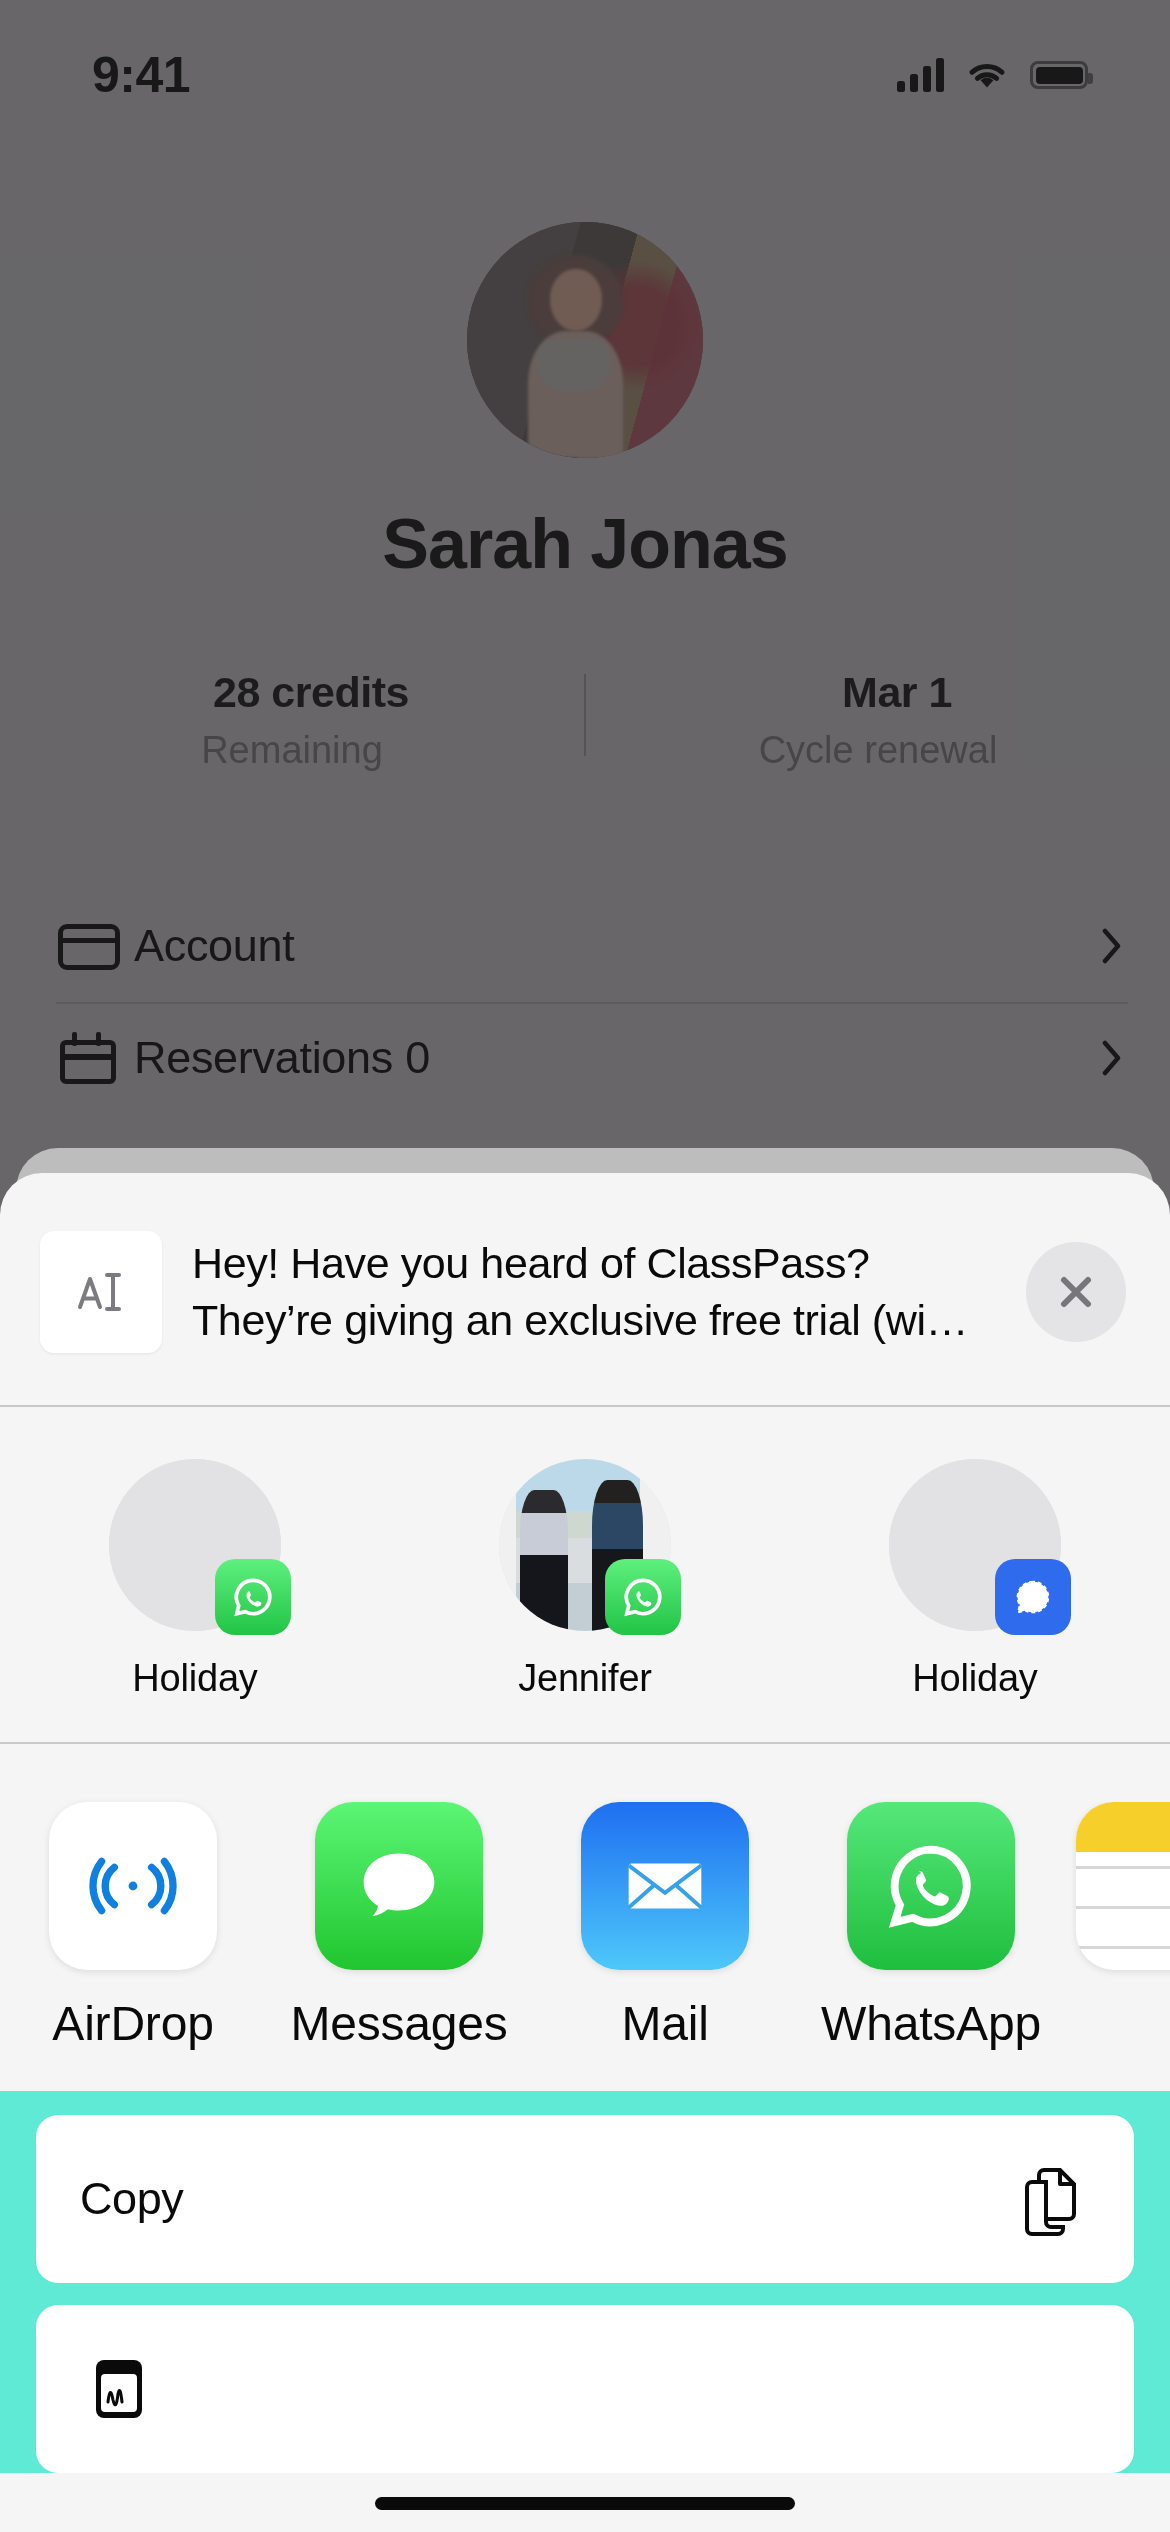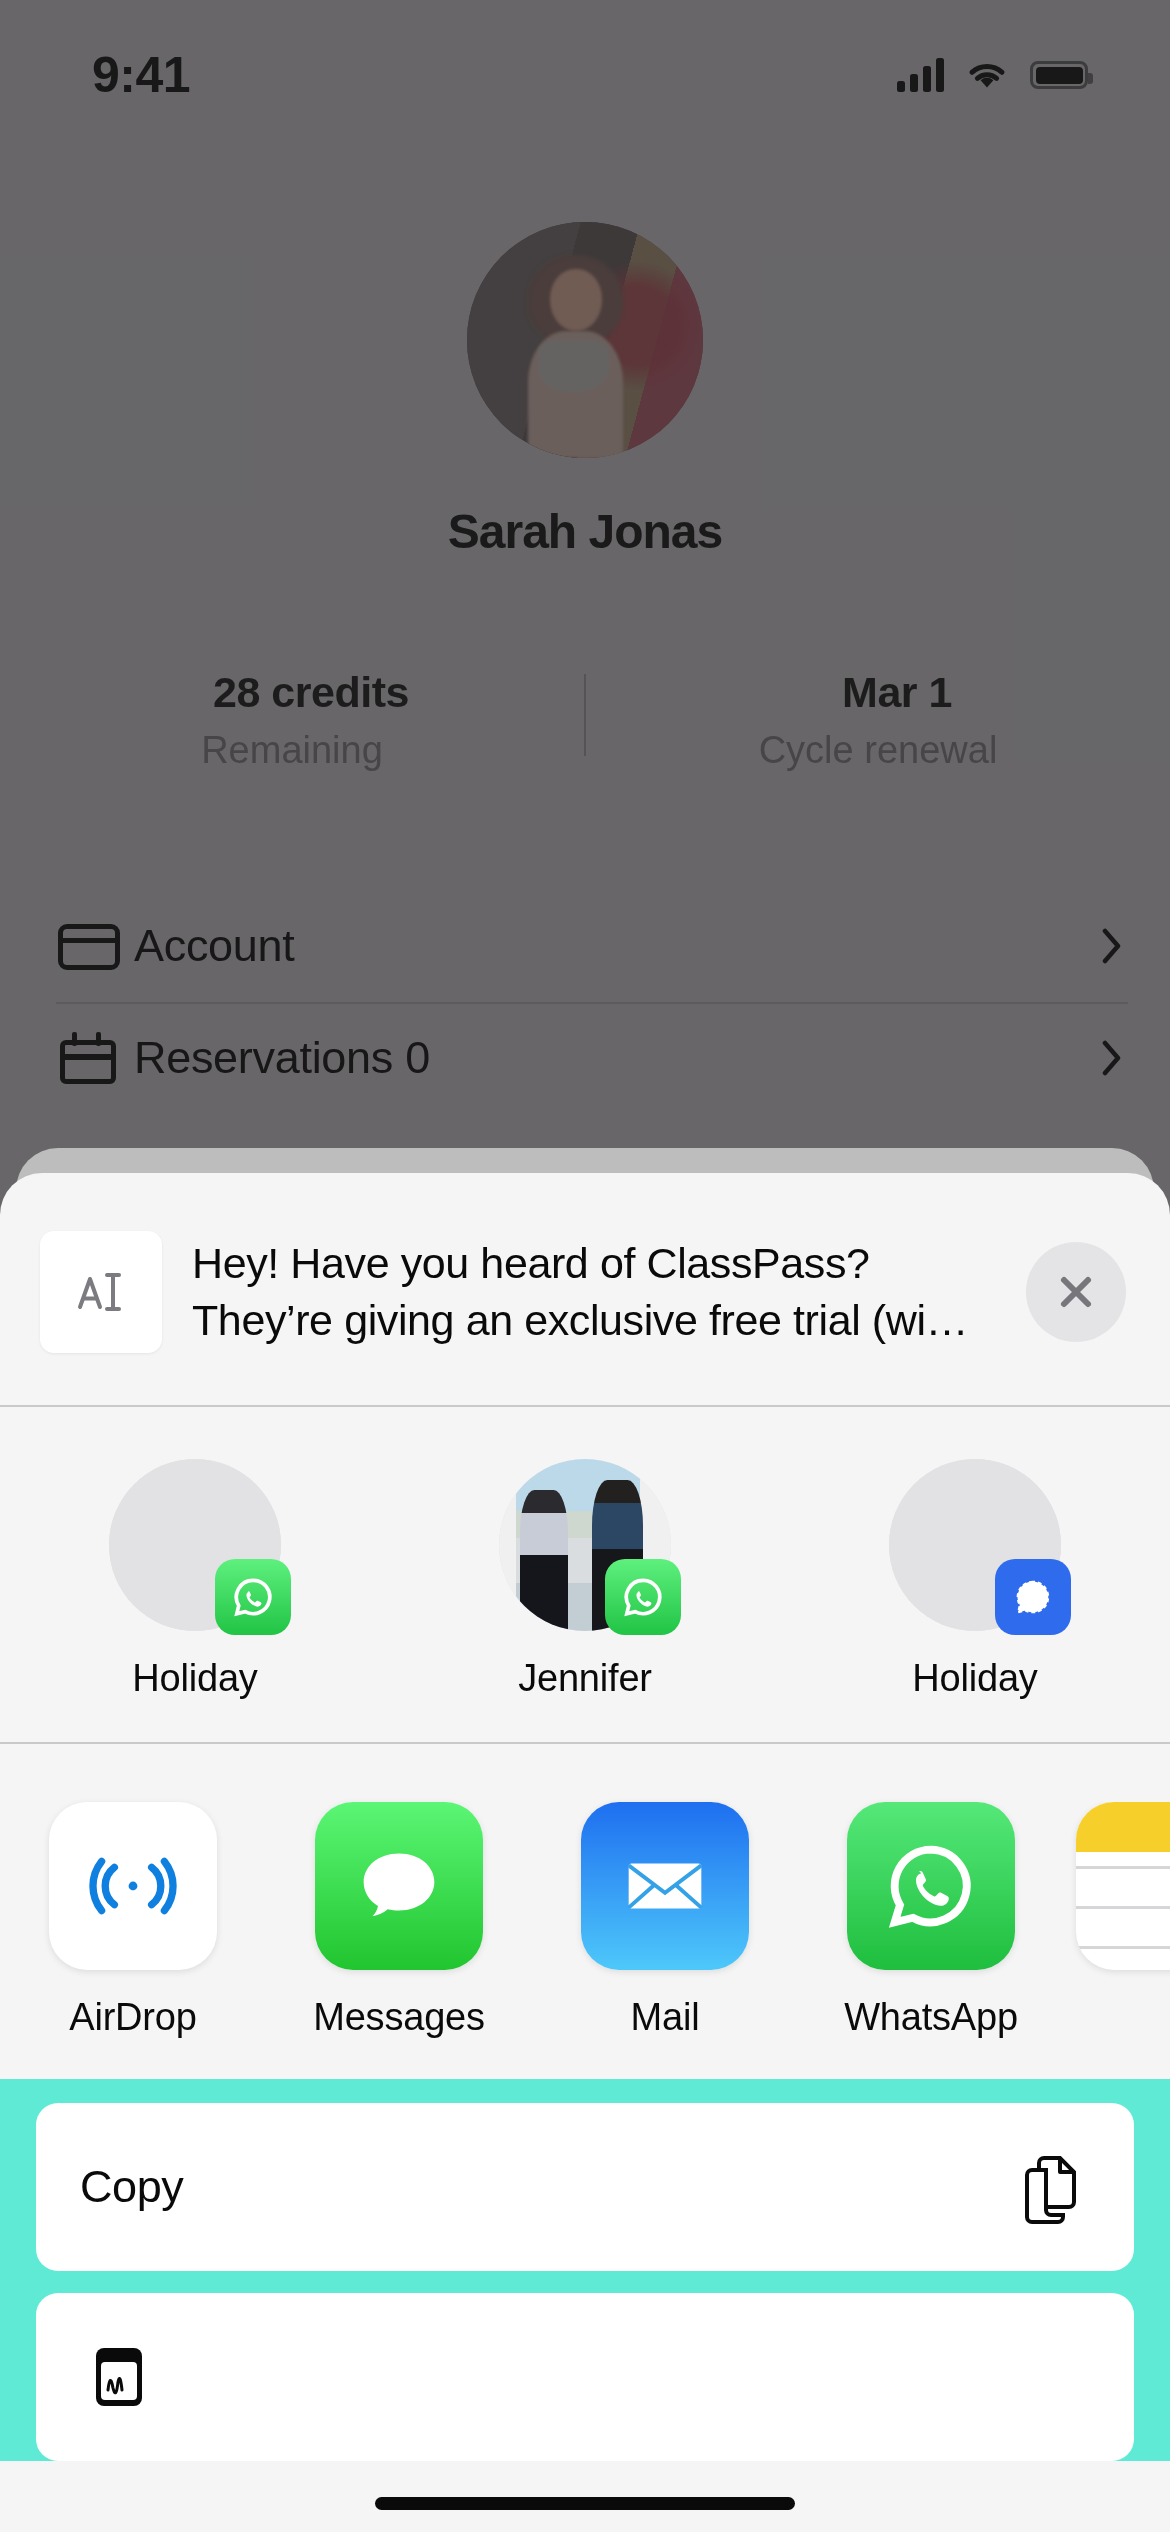--- a/index.html
+++ b/index.html
@@ -70,21 +70,21 @@
     filter:blur(1.5px);
   }
   .avatar-big .top {
     position:absolute; left:30%; top:50%; width:30%; height:22%;
     background:#8d8b86; border-radius:26% 26% 46% 46%;
     filter:blur(1px);
   }
   .avatar-big .dim { position:absolute; inset:0; background:rgba(90,88,91,.42); }
 
   .profile-name {
-    margin-top:46px; font-size:48px; font-weight:700;
+    margin-top:46px; font-size:70px; font-weight:700;
     color:#0d0d0d; letter-spacing:-1px;
   }
 
   .stats {
     position:absolute; top:668px; left:0; right:0;
     display:flex; align-items:stretch;
   }
   .stat { flex:1; text-align:center; }
   .stat-v { font-size:43px; font-weight:700; color:#111; letter-spacing:-.5px;margin-left:38px; }
   .stat-l { font-size:38px; color:#4d4b4e; margin-top:12px; }
@@ -226,21 +226,21 @@
   }
   .ico-airdrop { background:#fff; }
   .ico-messages { background:linear-gradient(180deg,#5bf675,#21c52f); }
   .ico-mail { background:linear-gradient(180deg,#1e6ff0,#4ec8fa); }
   .ico-whatsapp { background:linear-gradient(180deg,#55e879,#1fbe3e); }
   .ico-notes { background:#fff; }
   .ico-notes .top { position:absolute; left:0; right:0; top:0; height:30%;
     background:#f7cf2a; }
   .ico-notes .rule { position:absolute; left:0; right:0; height:3px; background:#d6d6d8; }
   .app-name {
-    margin-top:26px; font-size:38px; color:#0a0a0a; letter-spacing:-.2px;
+    margin-top:26px; font-size:48px; color:#0a0a0a; letter-spacing:-.2px;
   }
   .app-partial { width:150px; flex:0 0 150px; overflow:hidden; }
   .app-partial .app-ico { margin:0 0 0 12px; }
 
   
   .actions { padding:24px 36px 0; background:#5eead4; }
   .action {
     height:168px; background:#fff; border-radius:22px;
     display:flex; align-items:center; justify-content:space-between;
     padding:0 42px 0 44px; margin-bottom:22px;

